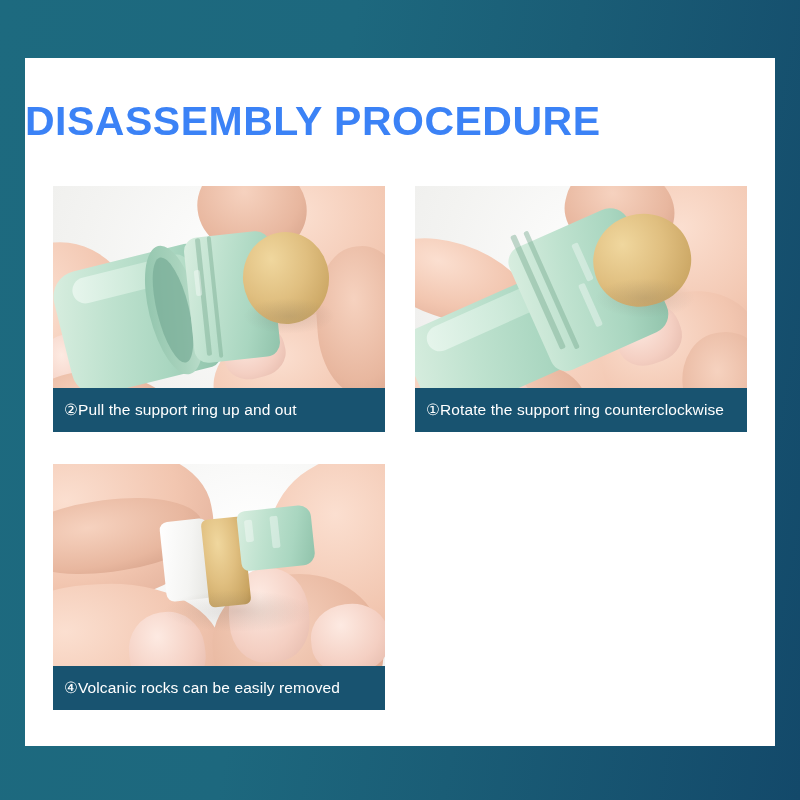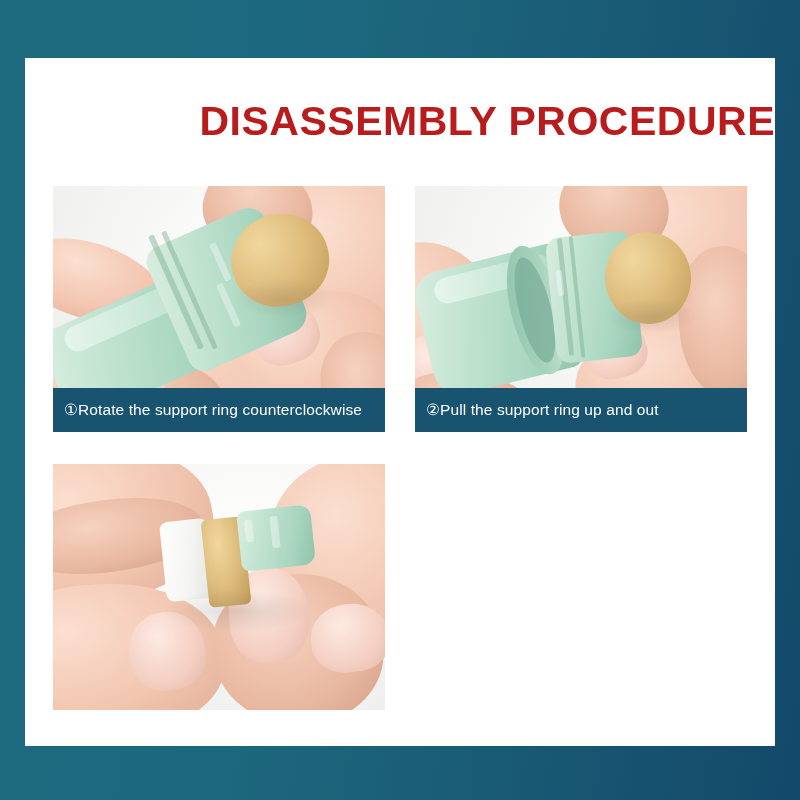--- a/index.html
+++ b/index.html
@@ -32,25 +32,25 @@
     height: 688px;
     background: #ffffff;
   }
 
   
   #title {
     position: absolute;
     left: 0;
     top: 40px;
     width: 750px;
-    text-align: right;
+    text-align: left;
     font-size: 41px;
     font-weight: bold;
     letter-spacing: 0.5px;
-    color: #b91c1c;
+    color: #3b82f6;
     font-family: "Liberation Sans", sans-serif;
     white-space: nowrap;
   }
 
   
   #grid {
     position: absolute;
     left: 28px;
     top: 128px;
     width: 694px;
@@ -148,51 +148,20 @@
   <div id="card">
 
     <div id="title">DISASSEMBLY PROCEDURE</div>
 
     <div id="grid">
 
       <div class="step">
         <div class="photo">
           <div class="bg-white"></div>
 
-          <div class="skin" style="left:-40px; top:128px; width:330px; height:150px; border-radius:60% 40% 30% 40%; transform:rotate(-8deg);"></div>
-          <div class="skin-d" style="left:20px; top:172px; width:150px; height:86px; border-radius:55% 45% 45% 50%; transform:rotate(6deg);"></div>
-          <div class="nail" style="left:48px; top:188px; width:70px; height:50px; transform:rotate(10deg);"></div>
-
-          <div class="skin" style="left:-35px; top:58px; width:150px; height:76px; border-radius:50% 55% 45% 45%; transform:rotate(18deg);"></div>
-
-          <div class="skin" style="left:206px; top:-18px; width:190px; height:180px; border-radius:45% 50% 40% 45%; transform:rotate(-10deg);"></div>
-          <div class="skin-d" style="left:150px; top:-22px; width:110px; height:90px; border-radius:50% 50% 45% 45%; transform:rotate(14deg);"></div>
-          <div class="skin" style="left:186px; top:108px; width:160px; height:124px; border-radius:50% 45% 45% 50%; transform:rotate(-14deg);"></div>
-          <div class="nail" style="left:200px; top:118px; width:66px; height:60px; transform:rotate(-20deg);"></div>
-          <div class="skin-d" style="left:268px; top:146px; width:90px; height:108px; border-radius:45% 50% 45% 45%; transform:rotate(-6deg);"></div>
-
-          <div class="mint" style="left:-6px; top:108px; width:190px; height:96px; border-radius:18px 8px 8px 18px; transform:rotate(-24deg);"></div>
-          <div class="mint-lite" style="left:6px; top:112px; width:160px; height:26px; border-radius:14px; transform:rotate(-24deg); opacity:.85;"></div>
-
-          <div class="mint" style="left:110px; top:36px; width:128px; height:134px; border-radius:16px 20px 20px 16px; transform:rotate(-24deg);"></div>
-          <div class="ridge" style="left:120px; top:44px; width:6px; height:124px; transform:rotate(-24deg);"></div>
-          <div class="ridge" style="left:134px; top:40px; width:5px; height:128px; transform:rotate(-24deg);"></div>
-          <div class="ridge-lt" style="left:164px; top:56px; width:7px; height:40px; transform:rotate(-24deg); opacity:.8;"></div>
-          <div class="ridge-lt" style="left:172px; top:96px; width:7px; height:46px; transform:rotate(-24deg); opacity:.8;"></div>
-
-          <div class="stone" style="left:178px; top:28px; width:98px; height:92px; border-radius:50% 50% 48% 48%; transform:rotate(-16deg);"></div>
-          <div class="shadow-soft" style="left:180px; top:92px; width:100px; height:40px;"></div>
-        </div>
-        <div class="caption">①Rotate the support ring counterclockwise</div>
-      </div>
-
-      <div class="step">
-        <div class="photo">
-          <div class="bg-white"></div>
-
           <div class="skin" style="left:-70px; top:56px; width:160px; height:190px; border-radius:45% 50% 45% 50%; transform:rotate(-6deg);"></div>
           <div class="nail" style="left:-12px; top:148px; width:58px; height:66px; transform:rotate(-12deg);"></div>
           <div class="skin-d" style="left:-20px; top:186px; width:140px; height:70px; border-radius:50%; transform:rotate(6deg);"></div>
 
           <div class="mint" style="left:8px; top:72px; width:148px; height:126px; border-radius:26px 8px 10px 26px; transform:rotate(-14deg);"></div>
           <div class="mint-lite" style="left:18px; top:80px; width:120px; height:26px; border-radius:14px; transform:rotate(-14deg); opacity:.9;"></div>
           <div style="position:absolute; left:96px; top:58px; width:50px; height:132px; border-radius:50%;
                       background:linear-gradient(100deg,#8fc3ab 0%,#a9d3bd 60%,#c5e3d3 100%); transform:rotate(-14deg);"></div>
           <div style="position:absolute; left:104px; top:70px; width:32px; height:108px; border-radius:50%;
                       background:#79ae98; transform:rotate(-14deg); opacity:.75;"></div>
@@ -207,20 +176,51 @@
           <div class="ridge" style="left:148px; top:52px; width:5px; height:118px; transform:rotate(-6deg);"></div>
           <div class="ridge" style="left:160px; top:50px; width:4px; height:122px; transform:rotate(-6deg);"></div>
           <div class="ridge-lt" style="left:142px; top:84px; width:6px; height:26px; transform:rotate(-6deg); opacity:.85;"></div>
 
           <div class="stone" style="left:190px; top:46px; width:86px; height:92px; border-radius:50%; transform:rotate(-6deg);"></div>
           <div class="shadow-soft" style="left:190px; top:112px; width:92px; height:36px;"></div>
         </div>
         <div class="caption">②Pull the support ring up and out</div>
       </div>
 
+      <div class="step">
+        <div class="photo">
+          <div class="bg-white"></div>
+
+          <div class="skin" style="left:-40px; top:128px; width:330px; height:150px; border-radius:60% 40% 30% 40%; transform:rotate(-8deg);"></div>
+          <div class="skin-d" style="left:20px; top:172px; width:150px; height:86px; border-radius:55% 45% 45% 50%; transform:rotate(6deg);"></div>
+          <div class="nail" style="left:48px; top:188px; width:70px; height:50px; transform:rotate(10deg);"></div>
+
+          <div class="skin" style="left:-35px; top:58px; width:150px; height:76px; border-radius:50% 55% 45% 45%; transform:rotate(18deg);"></div>
+
+          <div class="skin" style="left:206px; top:-18px; width:190px; height:180px; border-radius:45% 50% 40% 45%; transform:rotate(-10deg);"></div>
+          <div class="skin-d" style="left:150px; top:-22px; width:110px; height:90px; border-radius:50% 50% 45% 45%; transform:rotate(14deg);"></div>
+          <div class="skin" style="left:186px; top:108px; width:160px; height:124px; border-radius:50% 45% 45% 50%; transform:rotate(-14deg);"></div>
+          <div class="nail" style="left:200px; top:118px; width:66px; height:60px; transform:rotate(-20deg);"></div>
+          <div class="skin-d" style="left:268px; top:146px; width:90px; height:108px; border-radius:45% 50% 45% 45%; transform:rotate(-6deg);"></div>
+
+          <div class="mint" style="left:-6px; top:108px; width:190px; height:96px; border-radius:18px 8px 8px 18px; transform:rotate(-24deg);"></div>
+          <div class="mint-lite" style="left:6px; top:112px; width:160px; height:26px; border-radius:14px; transform:rotate(-24deg); opacity:.85;"></div>
+
+          <div class="mint" style="left:110px; top:36px; width:128px; height:134px; border-radius:16px 20px 20px 16px; transform:rotate(-24deg);"></div>
+          <div class="ridge" style="left:120px; top:44px; width:6px; height:124px; transform:rotate(-24deg);"></div>
+          <div class="ridge" style="left:134px; top:40px; width:5px; height:128px; transform:rotate(-24deg);"></div>
+          <div class="ridge-lt" style="left:164px; top:56px; width:7px; height:40px; transform:rotate(-24deg); opacity:.8;"></div>
+          <div class="ridge-lt" style="left:172px; top:96px; width:7px; height:46px; transform:rotate(-24deg); opacity:.8;"></div>
+
+          <div class="stone" style="left:178px; top:28px; width:98px; height:92px; border-radius:50% 50% 48% 48%; transform:rotate(-16deg);"></div>
+          <div class="shadow-soft" style="left:180px; top:92px; width:100px; height:40px;"></div>
+        </div>
+        <div class="caption">①Rotate the support ring counterclockwise</div>
+      </div>
+
 
       <div class="step">
         <div class="photo">
           <div class="bg-white"></div>
 
           <div class="skin" style="left:-60px; top:-14px; width:220px; height:150px; border-radius:45% 50% 45% 45%; transform:rotate(-10deg);"></div>
           <div class="skin-d" style="left:-40px; top:36px; width:190px; height:72px; border-radius:45% 50% 45% 50%; transform:rotate(-8deg);"></div>
           <div class="skin" style="left:-70px; top:120px; width:240px; height:150px; border-radius:45% 50% 40% 45%; transform:rotate(-4deg);"></div>
           <div class="nail" style="left:76px; top:148px; width:76px; height:78px; transform:rotate(-8deg);"></div>
 
@@ -231,17 +231,18 @@
 
           <div class="whitering" style="left:110px; top:56px; width:48px; height:80px; border-radius:8px; transform:rotate(-6deg);"></div>
 
           <div class="stone" style="left:152px; top:54px; width:42px; height:88px; border-radius:6px; transform:rotate(-6deg);"></div>
 
           <div class="mint" style="left:186px; top:44px; width:74px; height:60px; border-radius:8px 12px 12px 8px; transform:rotate(-6deg);"></div>
           <div class="ridge-lt" style="left:192px; top:56px; width:8px; height:22px; transform:rotate(-6deg); opacity:.85;"></div>
           <div class="ridge-lt" style="left:218px; top:52px; width:8px; height:32px; transform:rotate(-6deg); opacity:.85;"></div>
           <div class="shadow-soft" style="left:110px; top:126px; width:150px; height:42px;"></div>
         </div>
+        <div class="caption">④Volcanic rocks can be easily removed</div>
       </div>
 
     </div>
   </div>
 </div>
 
 </body></html>

